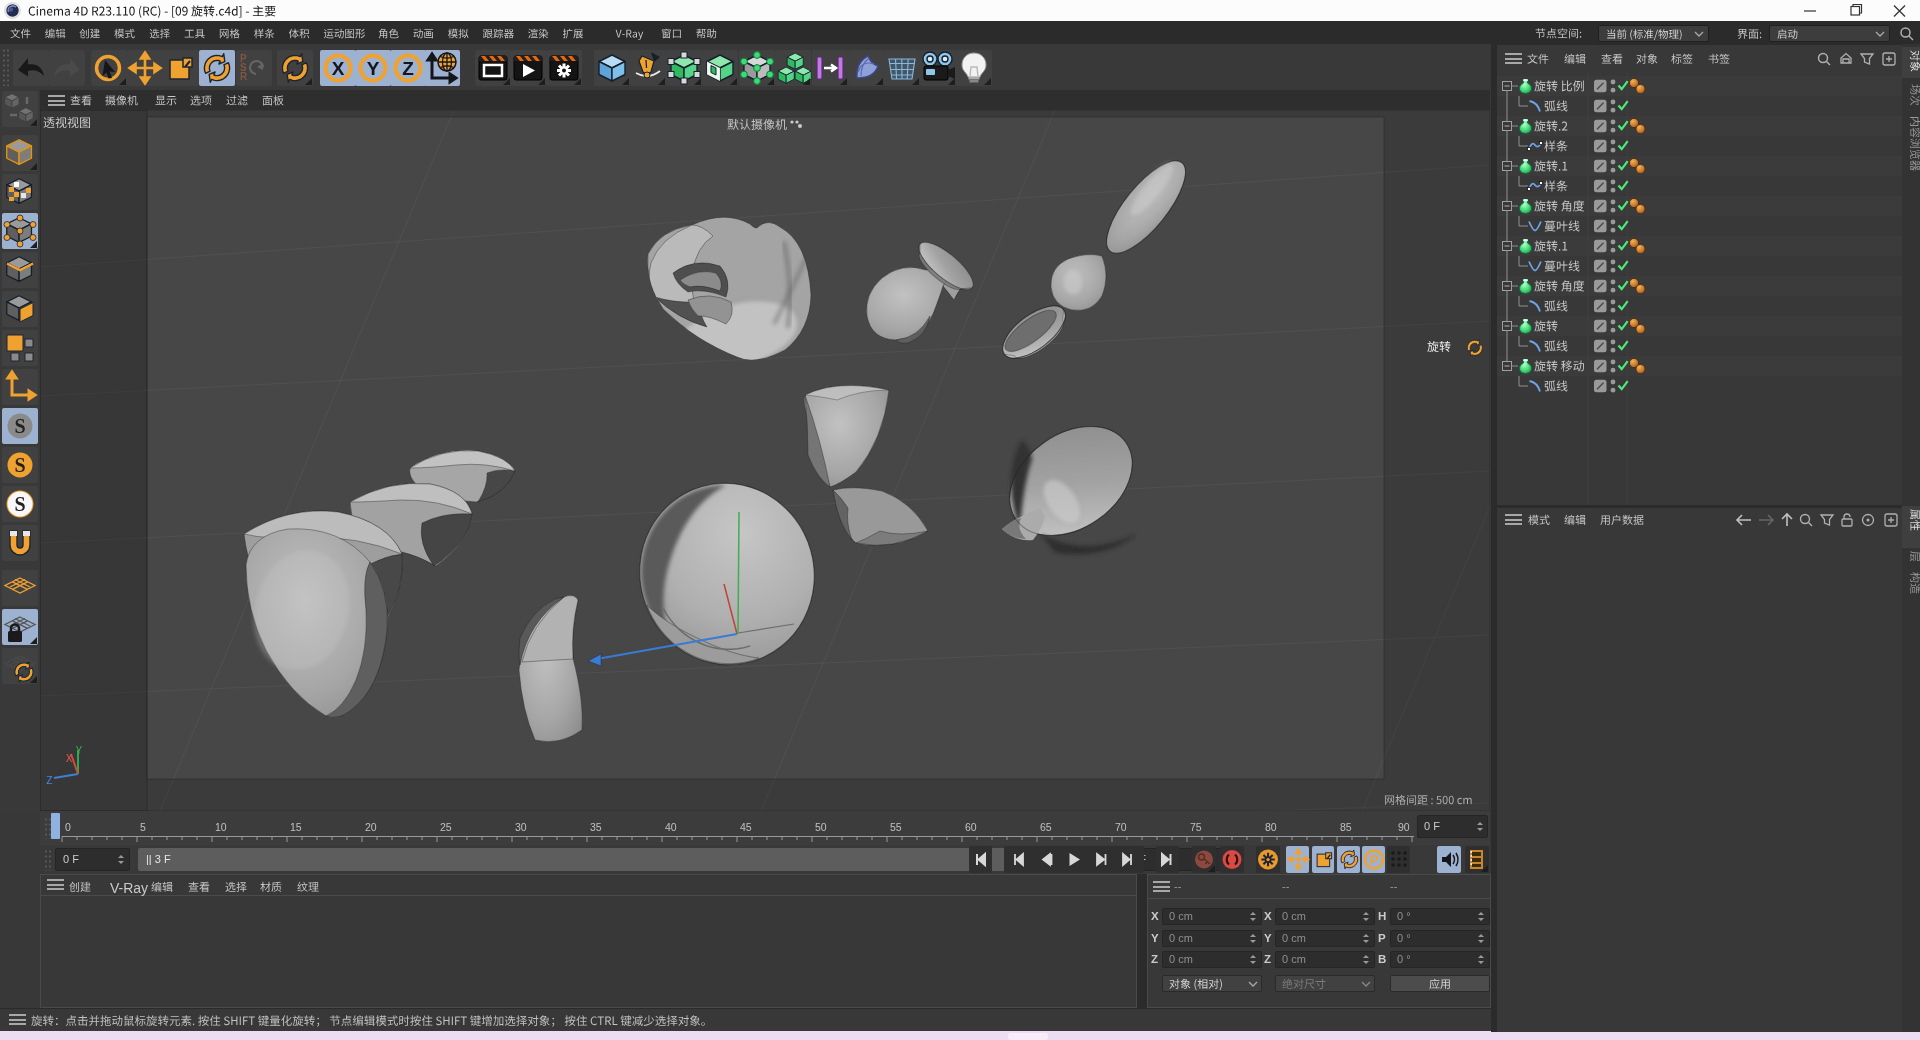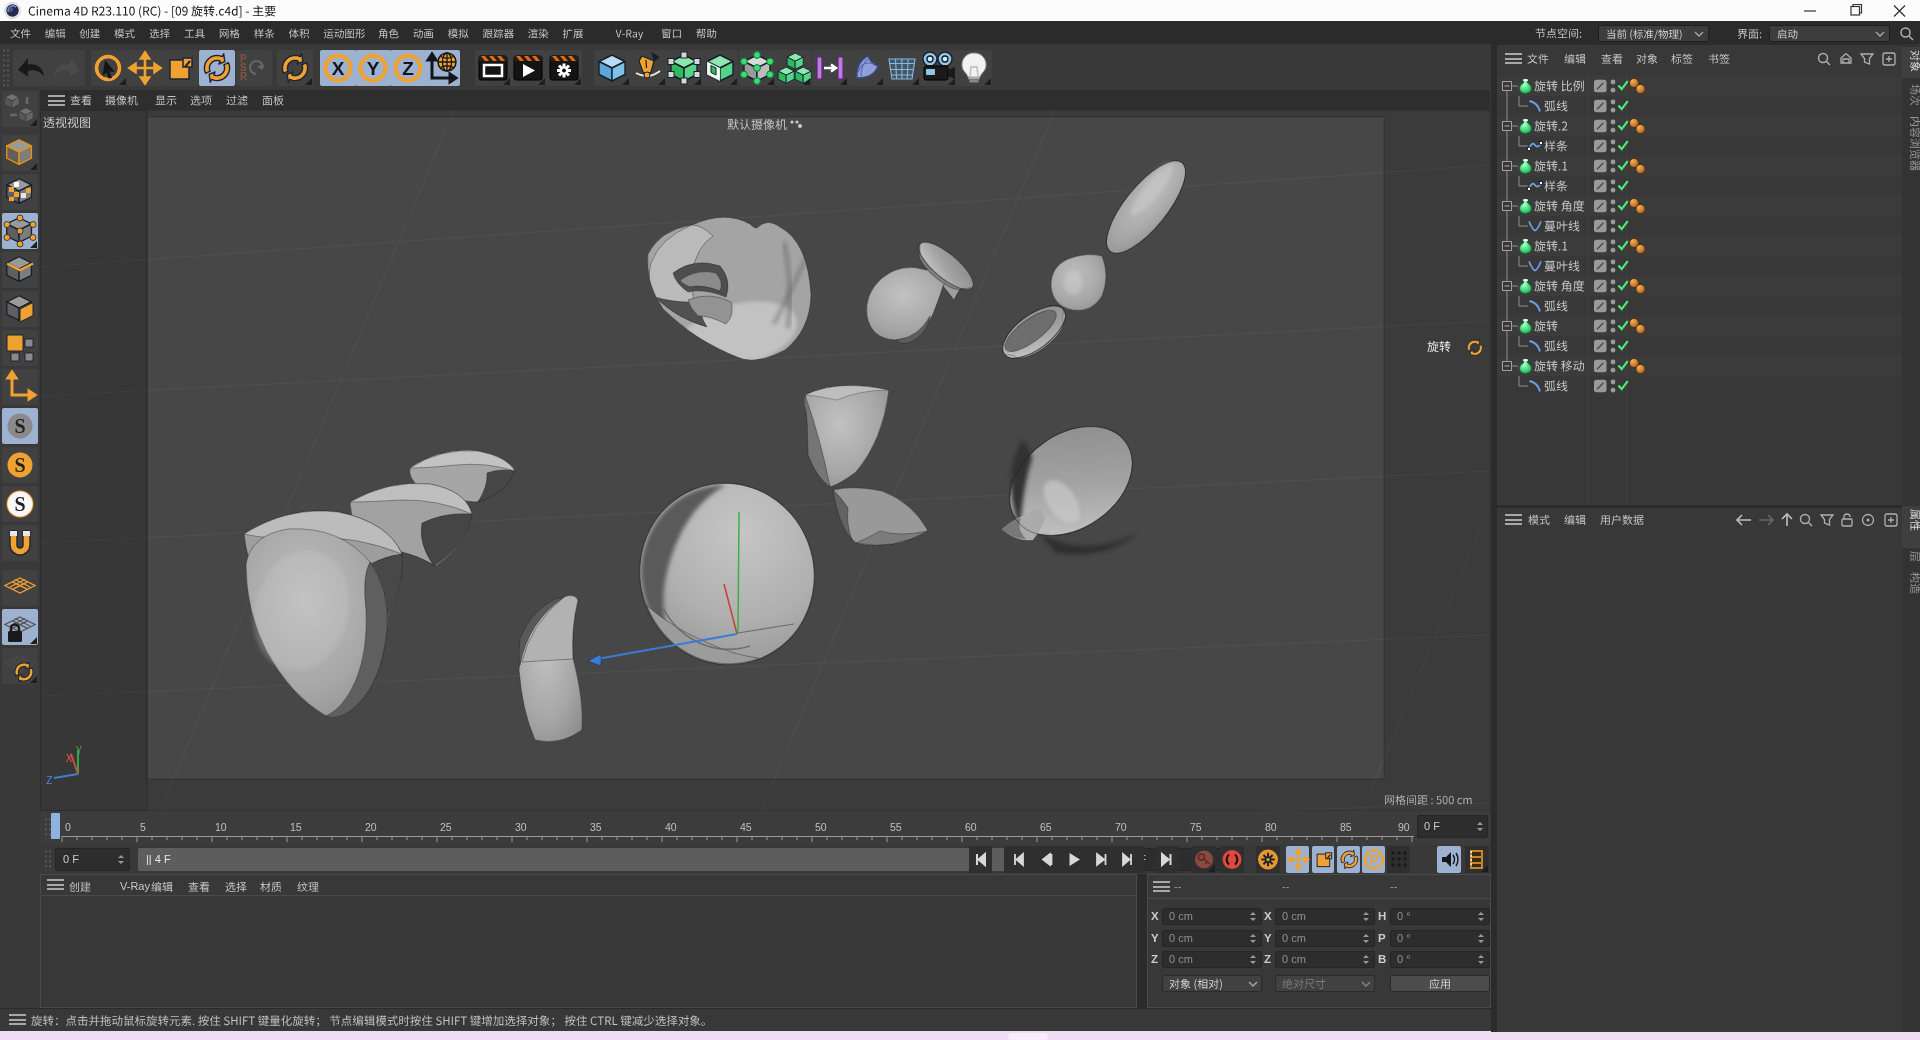--- a/index.html
+++ b/index.html
@@ -753,21 +753,21 @@
   </div>
 <div class="spin" style="left:1417px;top:815px;width:71px;height:23px"></div>
 <div class="abs" style="left:1424px;top:820px;font-size:11px;color:#ccc">0 F</div>
 <div class="chev" style="left:1477px;top:822px"></div>
 <div class="abs" style="left:40px;top:845px;width:1450px;height:29px;background:#393939"></div>
 <div class="abs" style="left:44px;top:849px;width:8px;height:22px;background-image:radial-gradient(circle,#585858 1px,transparent 1.2px);background-size:4px 5px"></div>
 <div class="spin" style="left:55px;top:848px;width:75px;height:23px"></div>
 <div class="abs" style="left:63px;top:853px;font-size:11px;color:#ccc">0 F</div>
 <div class="chev" style="left:118px;top:855px"></div>
 <div class="abs" style="left:138px;top:848px;width:970px;height:23px;background:#5d5d5d;border-radius:2px"></div>
-<div class="abs" style="left:146px;top:853px;font-size:11px;color:#e8e8e8">|| 4 F</div>
+<div class="abs" style="left:146px;top:853px;font-size:11px;color:#e8e8e8">|| 3 F</div>
 <div class="abs" style="left:1060px;top:853px;font-size:11px;color:#e8e8e8">90 F ||</div>
 <div class="spin" style="left:1116px;top:848px;width:106px;height:23px"></div>
 <div class="abs" style="left:1124px;top:853px;font-size:11px;color:#ccc">90 F</div>
 <div class="chev" style="left:1210px;top:855px"></div>
 <div class="abs" style="left:969px;top:846px;width:23px;height:27px;background:#2f2f2f;border-radius:2px">
     <svg width="23" height="27" viewBox="0 0 23 27" style="">
       <path d="M8 8 V19 M16 8 L9.5 13.5 L16 19 Z" stroke="#d8d8d8" fill="#d8d8d8" stroke-width="2"></path>
     </svg>
   </div>
 <div class="abs" style="left:1004px;top:846px;width:140px;height:27px;background:#2f2f2f;border-radius:2px"></div>
@@ -899,21 +899,21 @@
         <rect x="5.5" y="9" width="1.5" height="2"></rect>
         <rect x="5.5" y="13" width="1.5" height="2"></rect>
         <rect x="5.5" y="17" width="1.5" height="2"></rect>
       </g>
     </svg>
     <div class="tri" style="position:absolute;width:100%;height:100%;left:0;top:0"></div>
   </div>
 <div class="abs" style="left:40px;top:874px;width:1097px;height:134px;background:#383838;border:1px solid #4a4a4a"></div>
 <div class="abs" style="left:41px;top:895px;width:1095px;height:1px;background:#4a4a4a"></div>
 <div class="ham" style="left:47px;top:879px"></div>
-<div class="abs" style="left:120px;top:880px;font-size:11px;color:#c9c9c9">V-Ray</div>
+<div class="abs" style="left:110px;top:880px;font-size:14px;color:#c9c9c9">V-Ray</div>
 <div class="abs" style="left:1137px;top:874px;width:10px;height:134px;background:#2b2b2b"></div>
 <div class="abs" style="left:1147px;top:874px;width:344px;height:134px;background:#383838;border:1px solid #4a4a4a"></div>
 <div class="abs" style="left:1148px;top:898px;width:342px;height:1px;background:#4a4a4a"></div>
 <div class="ham" style="left:1153px;top:881px"></div>
 <div class="abs" style="left:1174px;top:880px;font-size:11px;color:#999">--</div>
 <div class="abs" style="left:1282px;top:880px;font-size:11px;color:#999">--</div>
 <div class="abs" style="left:1390px;top:880px;font-size:11px;color:#999">--</div>
 <div class="abs" style="left:1151px;top:910px;font-size:11.5px;font-weight:bold;color:#ccc">X</div>
 <div class="spin" style="left:1162px;top:908px;width:100px;height:17px"></div>
 <div class="abs" style="left:1169px;top:910px;font-size:11px;color:#909090">0 cm</div>

